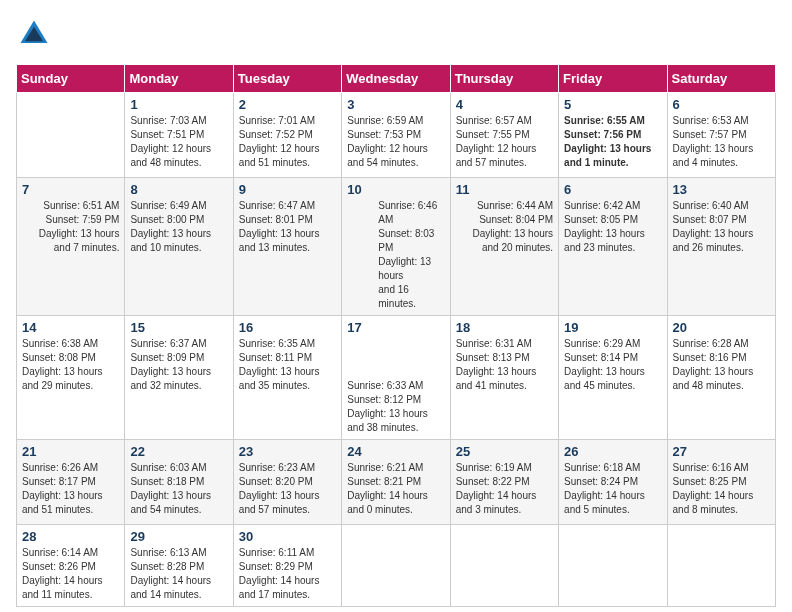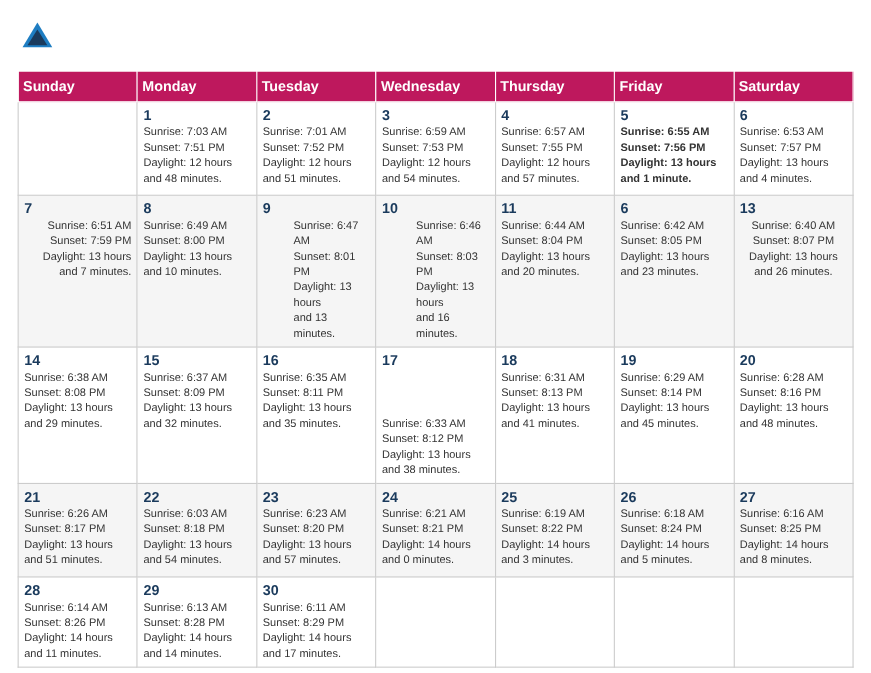--- a/index.html
+++ b/index.html
@@ -185,49 +185,49 @@
         </td>
         <td>
           <div class="day-num">8</div>
           <div class="cell-text" style="white-space: pre-line;">Sunrise: 6:49 AM
 Sunset: 8:00 PM
 Daylight: 13 hours
 and 10 minutes.</div>
         </td>
         <td>
           <div class="day-num">9</div>
-          <div class="cell-text" style="white-space: pre-line; margin-left: 28px;">Sunrise: 6:47 AM
+          <div class="cell-text" style="white-space: pre-line;">Sunrise: 6:47 AM
 Sunset: 8:01 PM
 Daylight: 13 hours
 and 13 minutes.</div>
         </td>
         <td>
           <div class="day-num">10</div>
           <div class="cell-text" style="white-space: pre-line; margin-left: 31px;">Sunrise: 6:46 AM
 Sunset: 8:03 PM
 Daylight: 13 hours
 and 16 minutes.</div>
         </td>
         <td>
           <div class="day-num">11</div>
-          <div class="cell-text" style="white-space: pre-line;">Sunrise: 6:44 AM
+          <div class="cell-text" style="white-space: pre-line; text-align: right;">Sunrise: 6:44 AM
 Sunset: 8:04 PM
 Daylight: 13 hours
 and 20 minutes.</div>
         </td>
         <td>
           <div class="day-num">6</div>
           <div class="cell-text" style="white-space: pre-line;">Sunrise: 6:42 AM
 Sunset: 8:05 PM
 Daylight: 13 hours
 and 23 minutes.</div>
         </td>
         <td>
           <div class="day-num">13</div>
-          <div class="cell-text" style="white-space: pre-line; text-align: center;">Sunrise: 6:40 AM
+          <div class="cell-text" style="white-space: pre-line;">Sunrise: 6:40 AM
 Sunset: 8:07 PM
 Daylight: 13 hours
 and 26 minutes.</div>
         </td>
       </tr>
       <tr>
         <td>
           <div class="day-num">14</div>
           <div class="cell-text" style="white-space: pre-line;">Sunrise: 6:38 AM
 Sunset: 8:08 PM

